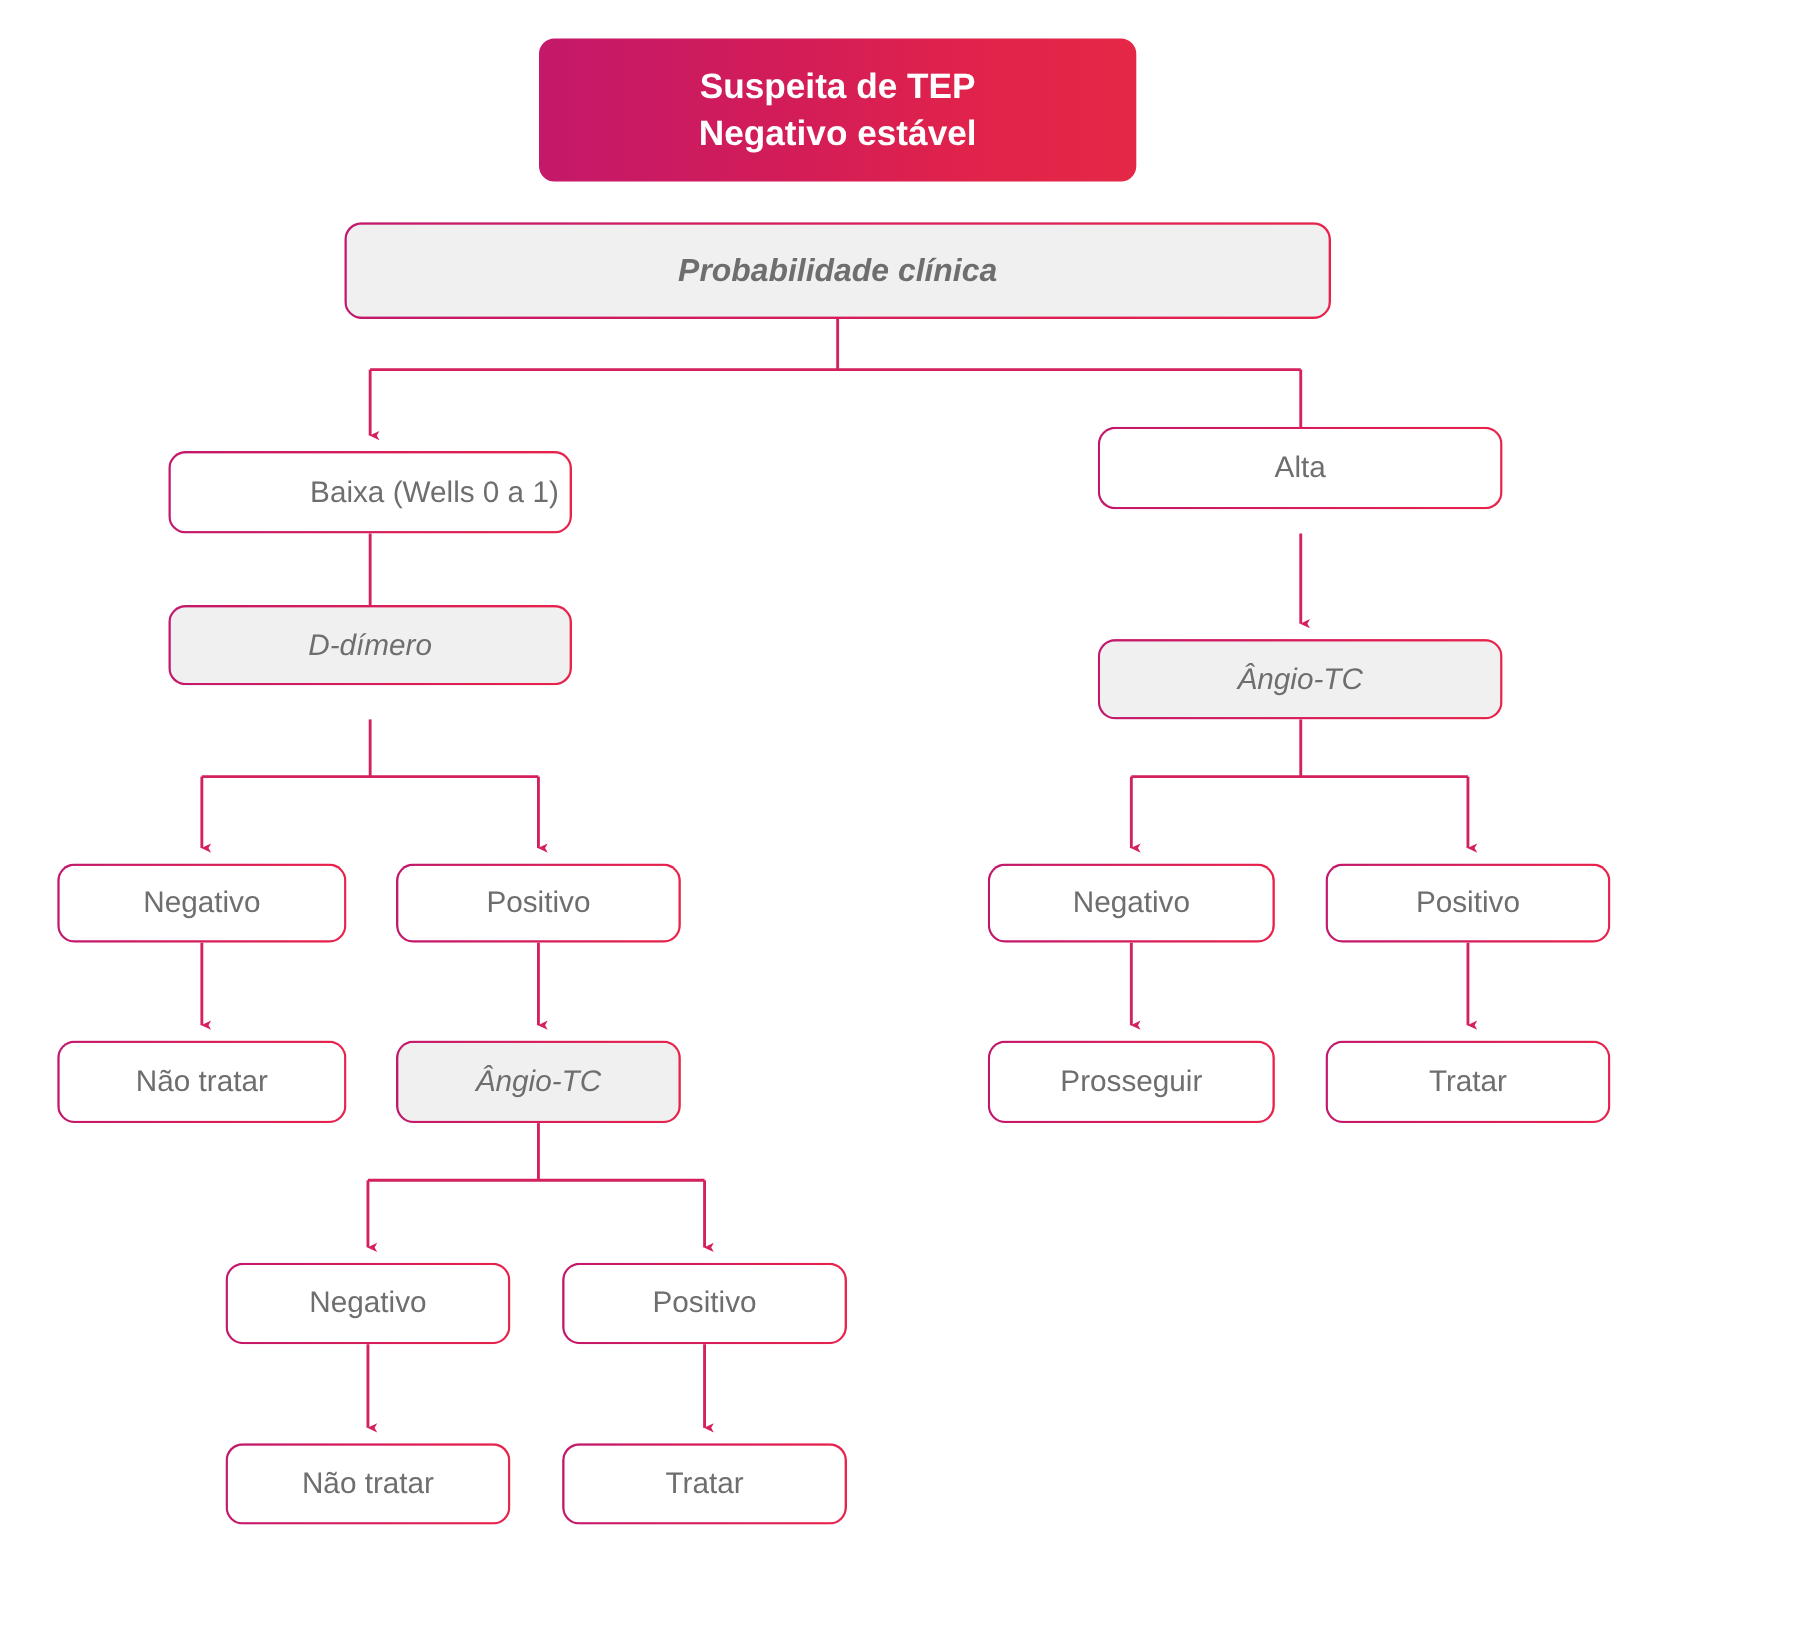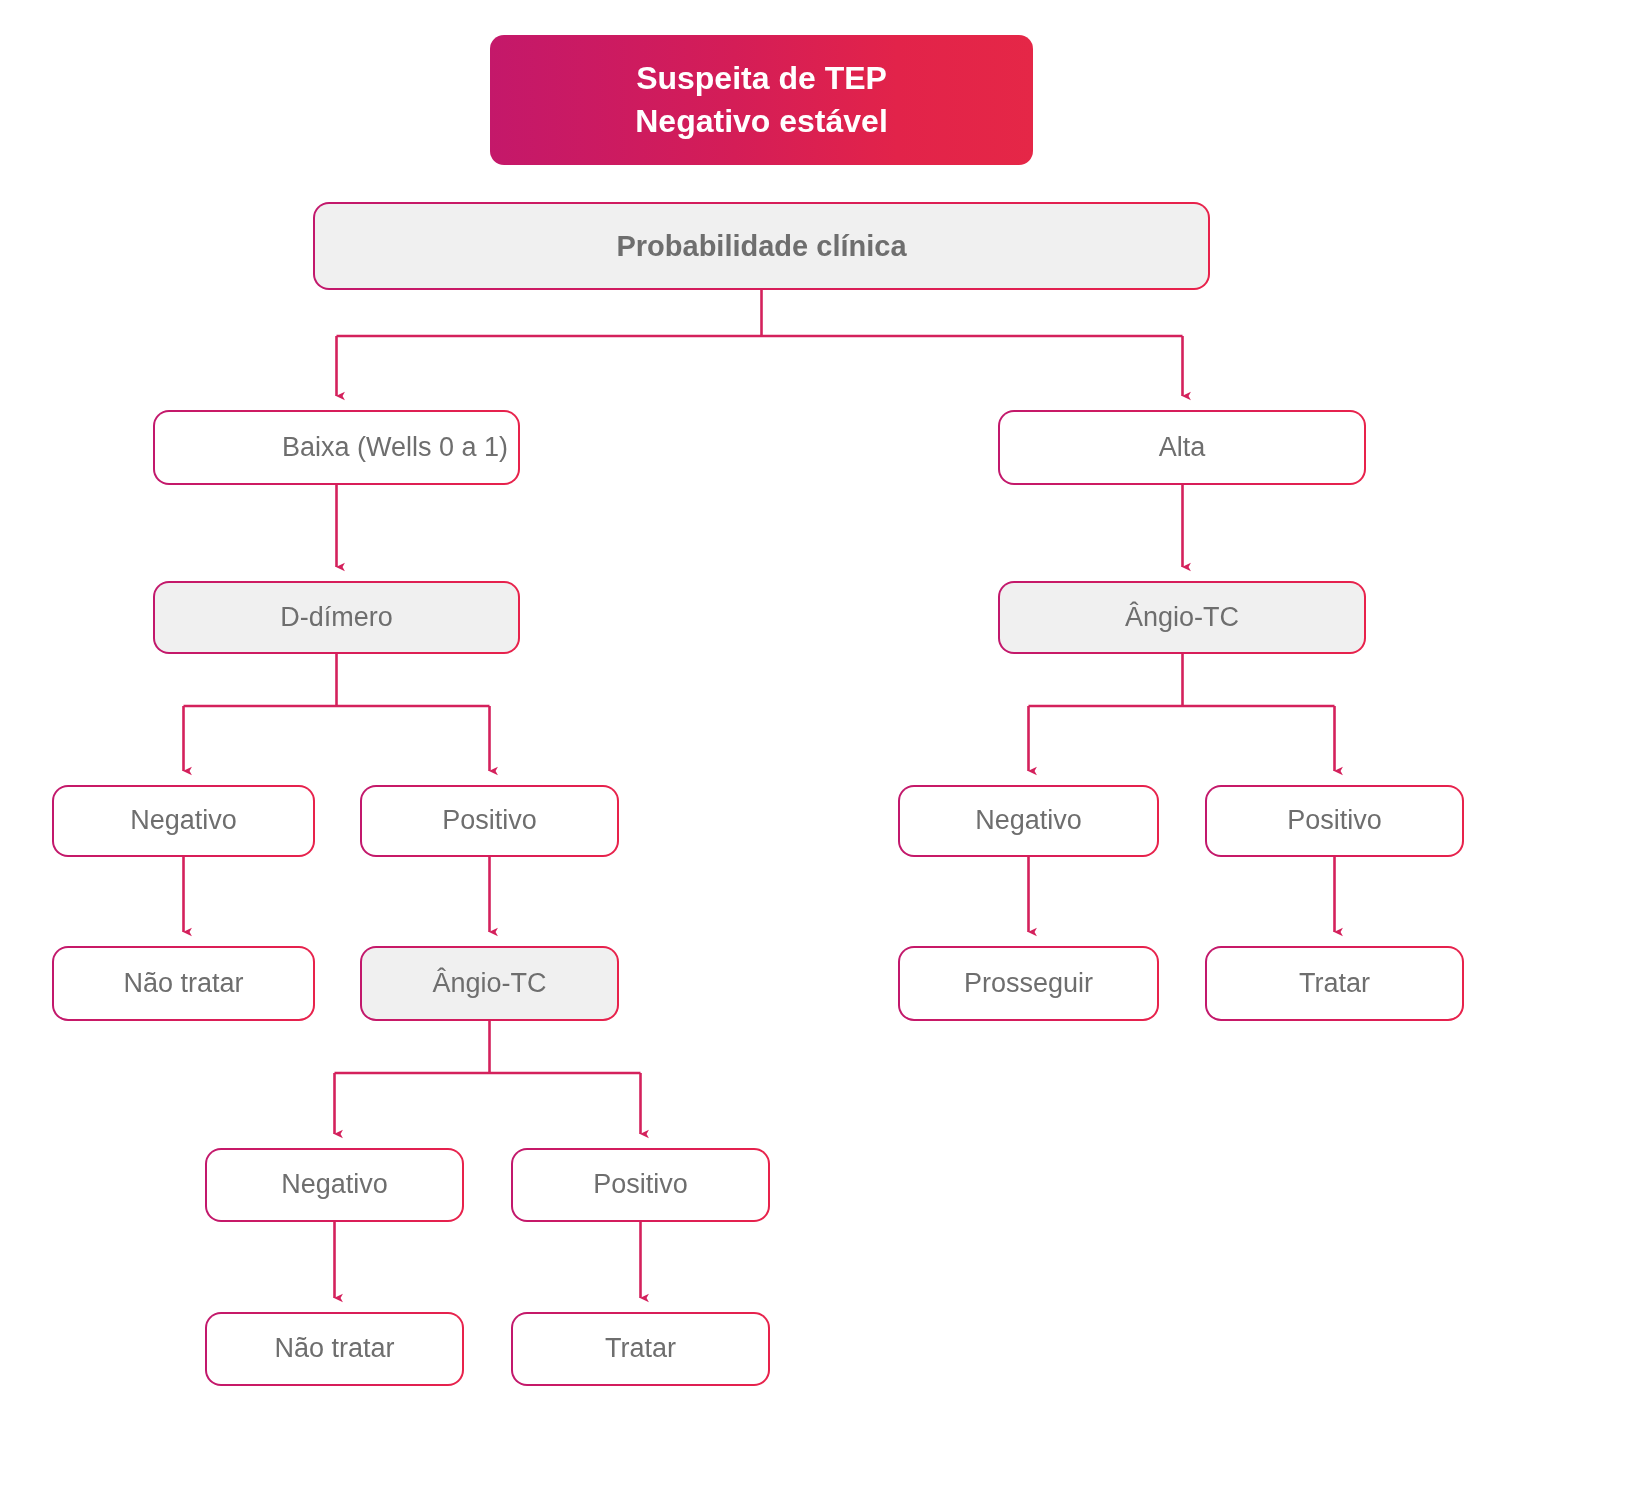--- a/index.html
+++ b/index.html
@@ -46,20 +46,21 @@
     background-clip: padding-box, border-box;
     background-origin: padding-box, border-box;
   }
   .node.fill-white.bordered {
     background-image: linear-gradient(#ffffff, #ffffff),
                       linear-gradient(90deg, #c2186c 0%, #d71d5a 50%, #e8224b 100%);
   }
   .node.fill-gray.bordered {
     background-image: linear-gradient(#f0f0f0, #f0f0f0),
                       linear-gradient(90deg, #c2186c 0%, #d71d5a 50%, #e8224b 100%);
+    font-style: italic;
   }
   .node.header {
     background: linear-gradient(90deg, #c4186a 0%, #d41d57 45%, #e2234a 75%, #e52747 100%);
     color: #ffffff;
     font-weight: bold;
     font-size: 32px;
     line-height: 1.35;
     border-radius: 14px;
     border: none;
   }
@@ -131,24 +132,24 @@
     </div>
   </div>
 
   <div id="node-host">
       <div class="node bordered fill-gray emphasis" style="left: 313px; top: 202px; width: 897px; height: 88px;">
         <span>Probabilidade clínica</span>
       </div>
       <div class="node bordered fill-white" style="left: 153px; top: 410px; width: 367px; height: 75px; justify-content: flex-end;">
         <span>Baixa (Wells 0 a 1)</span>
       </div>
-      <div class="node bordered fill-white" style="left: 998px; top: 410px; width: 368px; height: 75px;">
+      <div class="node bordered fill-white" style="left: 998px; top: 388px; width: 368px; height: 75px;">
         <span>Alta</span>
       </div>
-      <div class="node bordered fill-gray" style="left: 153px; top: 581px; width: 367px; height: 73px;">
+      <div class="node bordered fill-gray" style="left: 153px; top: 550px; width: 367px; height: 73px;">
         <span>D-dímero</span>
       </div>
       <div class="node bordered fill-gray" style="left: 998px; top: 581px; width: 368px; height: 73px;">
         <span>Ângio-TC</span>
       </div>
       <div class="node bordered fill-white" style="left: 52px; top: 785px; width: 263px; height: 72px;">
         <span>Negativo</span>
       </div>
       <div class="node bordered fill-white" style="left: 360px; top: 785px; width: 259px; height: 72px;">
         <span>Positivo</span>

